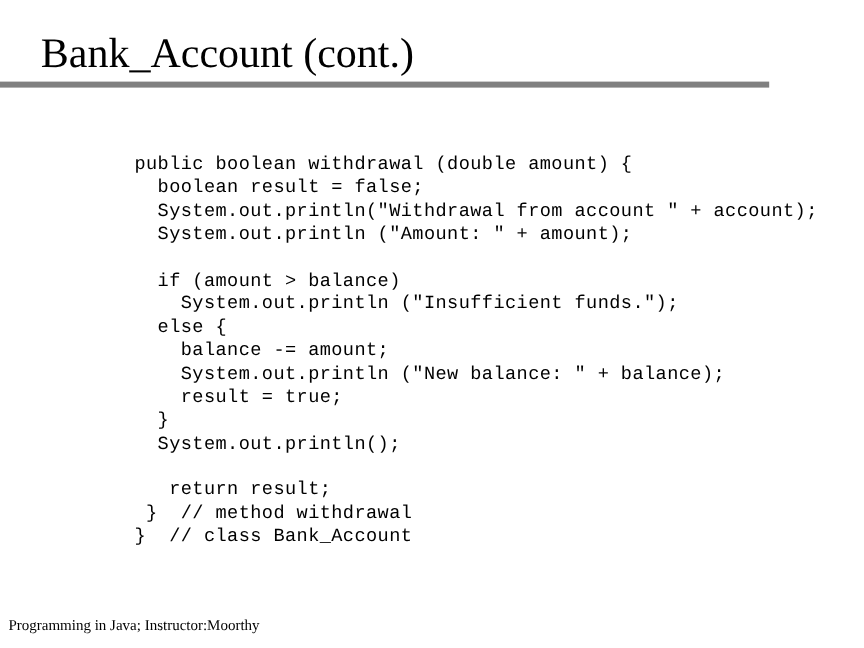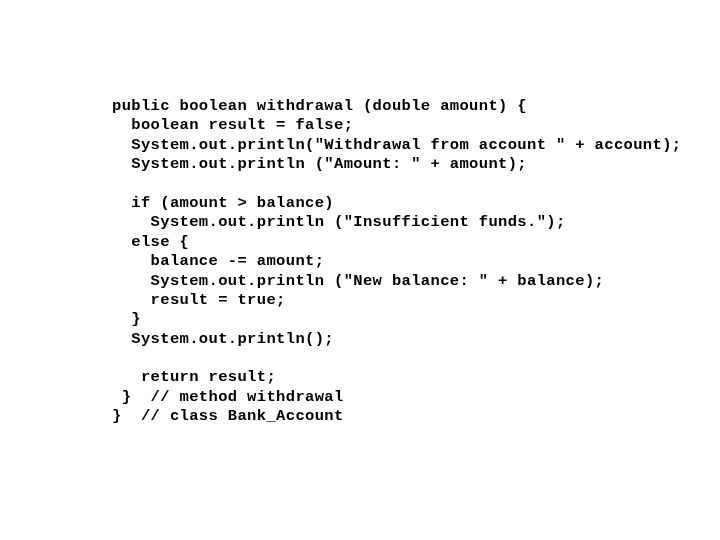--- a/index.html
+++ b/index.html
@@ -51,29 +51,28 @@
     top: 44px;
     width: 641px;
     height: 5px;
     background: #808080;
   }
 
   
   .code-block {
     position: absolute;
     left: 112px;
-    top: 97px;
+    top: 128px;
     width: 608px;
     font-family: "Liberation Mono", "DejaVu Sans Mono", monospace;
     font-size: 15.5px;
     line-height: 19.4px;
     letter-spacing: 0.35px;
     color: #000000;
     white-space: pre;
-    font-weight: bold;
   }
   .code-line {
     white-space: pre;
     height: 19.4px;
   }
   .code-line.blank {
     height: 19.4px;
   }
 
   
@@ -107,20 +106,25 @@
     white-space: nowrap;
     text-align: right;
     margin-top: 48px;
   }
 </style>
 </head>
 <body>
 
 <div class="slide">
 
+  <div class="title-block">
+    <h1 class="slide-title">Bank_Account (cont.)</h1>
+    <div class="title-rule"></div>
+  </div>
 
   <div class="code-block"><div class="code-line">public boolean withdrawal (double amount) {</div><div class="code-line">  boolean result = false;</div><div class="code-line">  System.out.println("Withdrawal from account " + account);</div><div class="code-line">  System.out.println ("Amount: " + amount);</div><div class="code-line blank">&nbsp;</div><div class="code-line">  if (amount &gt; balance)</div><div class="code-line">    System.out.println ("Insufficient funds.");</div><div class="code-line">  else {</div><div class="code-line">    balance -= amount;</div><div class="code-line">    System.out.println ("New balance: " + balance);</div><div class="code-line">    result = true;</div><div class="code-line">  }</div><div class="code-line">  System.out.println();</div><div class="code-line blank">&nbsp;</div><div class="code-line">   return result;</div><div class="code-line"> }  // method withdrawal</div><div class="code-line">}  // class Bank_Account</div></div>
 
   <div class="footer">
+    <div class="footer-left">Programming in Java; Instructor:Moorthy</div>
     <div class="footer-right">46</div>
   </div>
 
 </div>
 
 </body></html>

